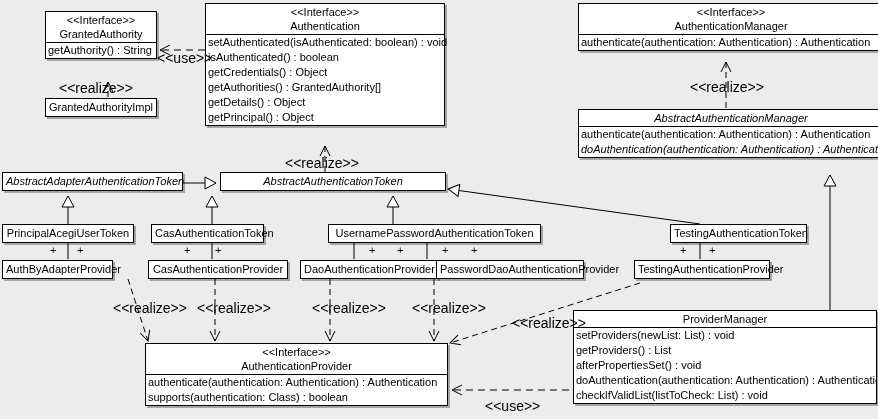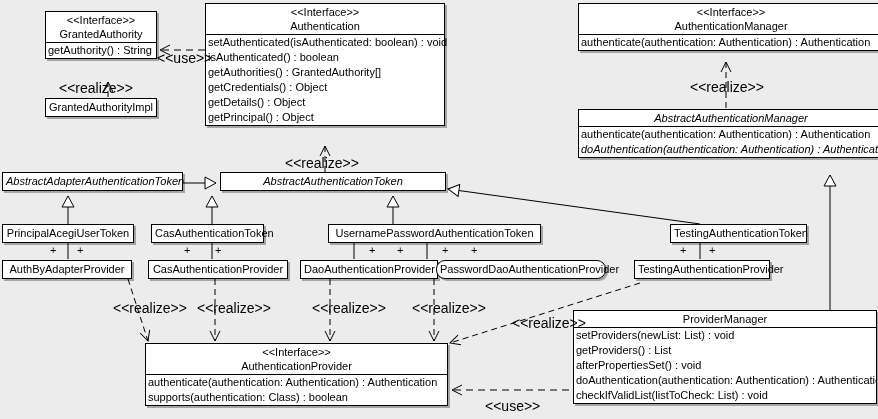--- a/index.html
+++ b/index.html
@@ -222,22 +222,22 @@
 
   <div class="uml-class" style="left:205px; top:3px; width:240px;">
     <div class="hdr">
       <span class="stereo">&lt;&lt;Interface&gt;&gt;</span>
       <span class="cname">Authentication</span>
     </div>
     <div class="divider"></div>
     <div class="members">
       <div class="member">setAuthenticated(isAuthenticated: boolean) : void</div>
       <div class="member">isAuthenticated() : boolean</div>
+      <div class="member">getCredentials() : Object</div>
       <div class="member">getAuthorities() : GrantedAuthority[]</div>
-      <div class="member">getCredentials() : Object</div>
       <div class="member">getDetails() : Object</div>
       <div class="member">getPrincipal() : Object</div>
     </div>
   </div>
 
   <div class="uml-class clipped" style="left:578px; top:3px; width:306px;">
     <div class="hdr">
       <span class="stereo">&lt;&lt;Interface&gt;&gt;</span>
       <span class="cname">AuthenticationManager</span>
     </div>
@@ -275,33 +275,33 @@
   </div>
 
   <div class="uml-class" style="left:328px; top:224px; width:213px;">
     <div class="simple-name">UsernamePasswordAuthenticationToken</div>
   </div>
 
   <div class="uml-class" style="left:634px; top:224px; width:137px;margin-left:36px;">
     <div class="simple-name">TestingAuthenticationToken</div>
   </div>
 
-  <div class="uml-class" style="left:2px; top:260px; width:130px;">
+  <div class="uml-class" style="left:2px; top:260px; width:111px;">
     <div class="simple-name">AuthByAdapterProvider</div>
   </div>
 
   <div class="uml-class" style="left:148px; top:260px; width:140px;">
     <div class="simple-name">CasAuthenticationProvider</div>
   </div>
 
   <div class="uml-class" style="left:300px; top:260px; width:138px;">
     <div class="simple-name">DaoAuthenticationProvider</div>
   </div>
 
-  <div class="uml-class" style="left:436px; top:260px; width:170px;border-radius:9px;">
+  <div class="uml-class" style="left:436px; top:260px; width:148px;">
     <div class="simple-name">PasswordDaoAuthenticationProvider</div>
   </div>
 
   <div class="uml-class" style="left:634px; top:260px; width:136px;">
     <div class="simple-name">TestingAuthenticationProvider</div>
   </div>
 
   <div class="uml-class" style="left:145px; top:343px; width:303px;">
     <div class="hdr">
       <span class="stereo">&lt;&lt;Interface&gt;&gt;</span>

